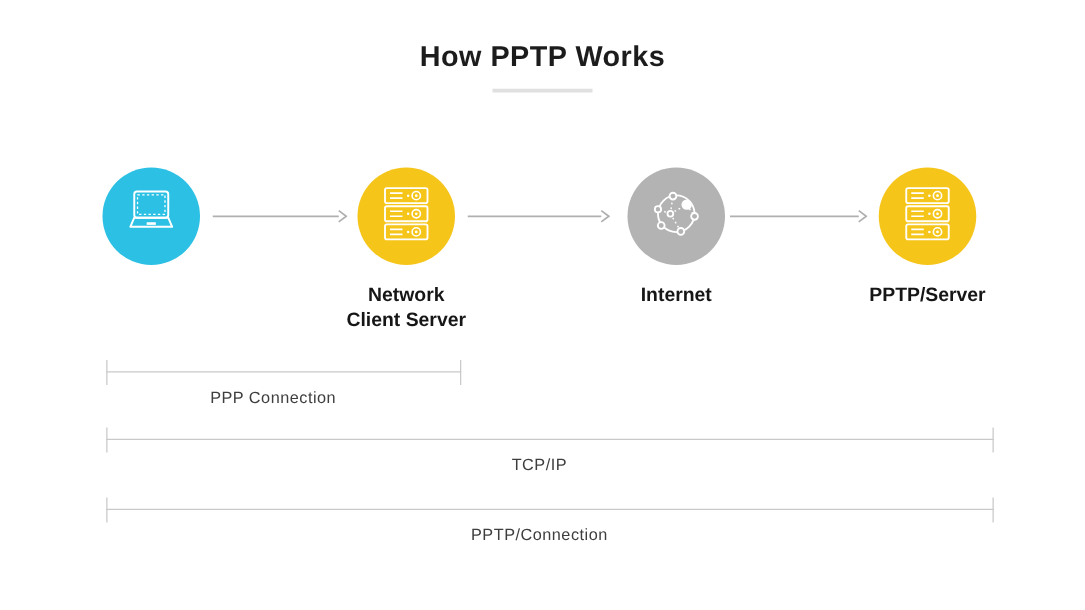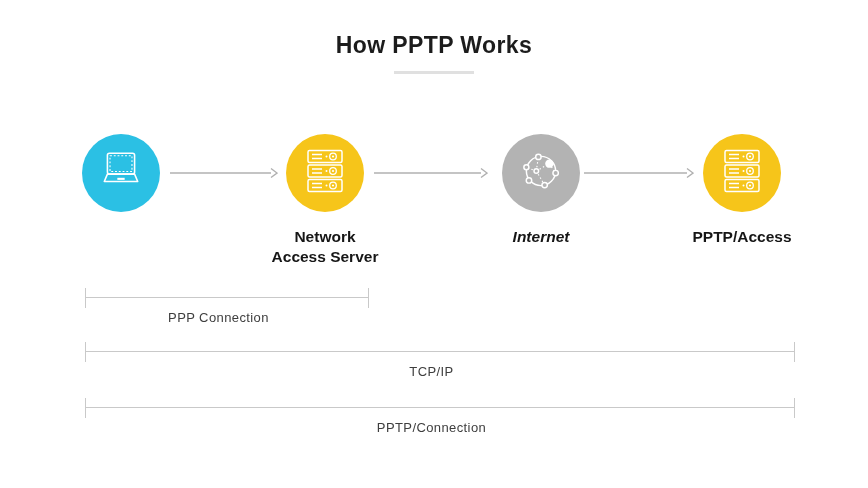--- a/index.html
+++ b/index.html
@@ -32,21 +32,21 @@
   .circle-internet { left: 502px; background: #b3b3b3; }
   .circle-pptp     { left: 703px; background: #f6c51a; }
 
   .node-label {
     position: absolute; top: 227px; width: 170px;
     text-align: center; font-size: 15.5px; font-weight: bold;
     color: #161616; line-height: 20px;
   }
   .label-client   { left: 36px; }
   .label-nas      { left: 240px; }
-  .label-internet { left: 456px; font-style: italic; }
+  .label-internet { left: 456px; }
   .label-pptp     { left: 657px; }
 
   .arrow { position: absolute; top: 165px; height: 16px; }
   .arrow-1 { left: 170px; width: 108px; }
   .arrow-2 { left: 374px; width: 114px; }
   .arrow-3 { left: 584px; width: 110px; }
 
   .bracket { position: absolute; height: 20px; }
   .bracket .bar  { position: absolute; top: 9px; left: 0; right: 0; height: 1px; background: #c9c9c9; }
   .bracket .tick { position: absolute; top: 0; width: 1px; height: 20px; background: #c9c9c9; }
@@ -146,27 +146,27 @@
           <circle cx="21.5" cy="36.5" r="1" fill="#fff" stroke="none"></circle>
           <circle cx="28" cy="36.5" r="3.3" stroke-width="1.3"></circle>
           <circle cx="28" cy="36.5" r="1.1" fill="#fff" stroke="none"></circle>
         </g>
       </svg>
     </span>
   </div>
 
   <div class="node-label label-nas">
     <span>Network</span><br>
-    <span>Access Server</span>
+    <span>Client Server</span>
   </div>
   <div class="node-label label-internet">
     <span>Internet</span>
   </div>
   <div class="node-label label-pptp">
-    <span>PPTP/Access</span>
+    <span>PPTP/Server</span>
   </div>
 
   <div class="arrow arrow-1">
     <svg width="108" height="16" fill="none">
       <line x1="0" y1="8" x2="101" y2="8" stroke="#b0b0b0" stroke-width="1.4"></line>
       <polyline points="101,3.5 107,8 101,12.5" stroke="#b0b0b0" stroke-width="1.4"></polyline>
     </svg>
   </div>
   <div class="arrow arrow-2">
     <svg width="114" height="16" fill="none">

